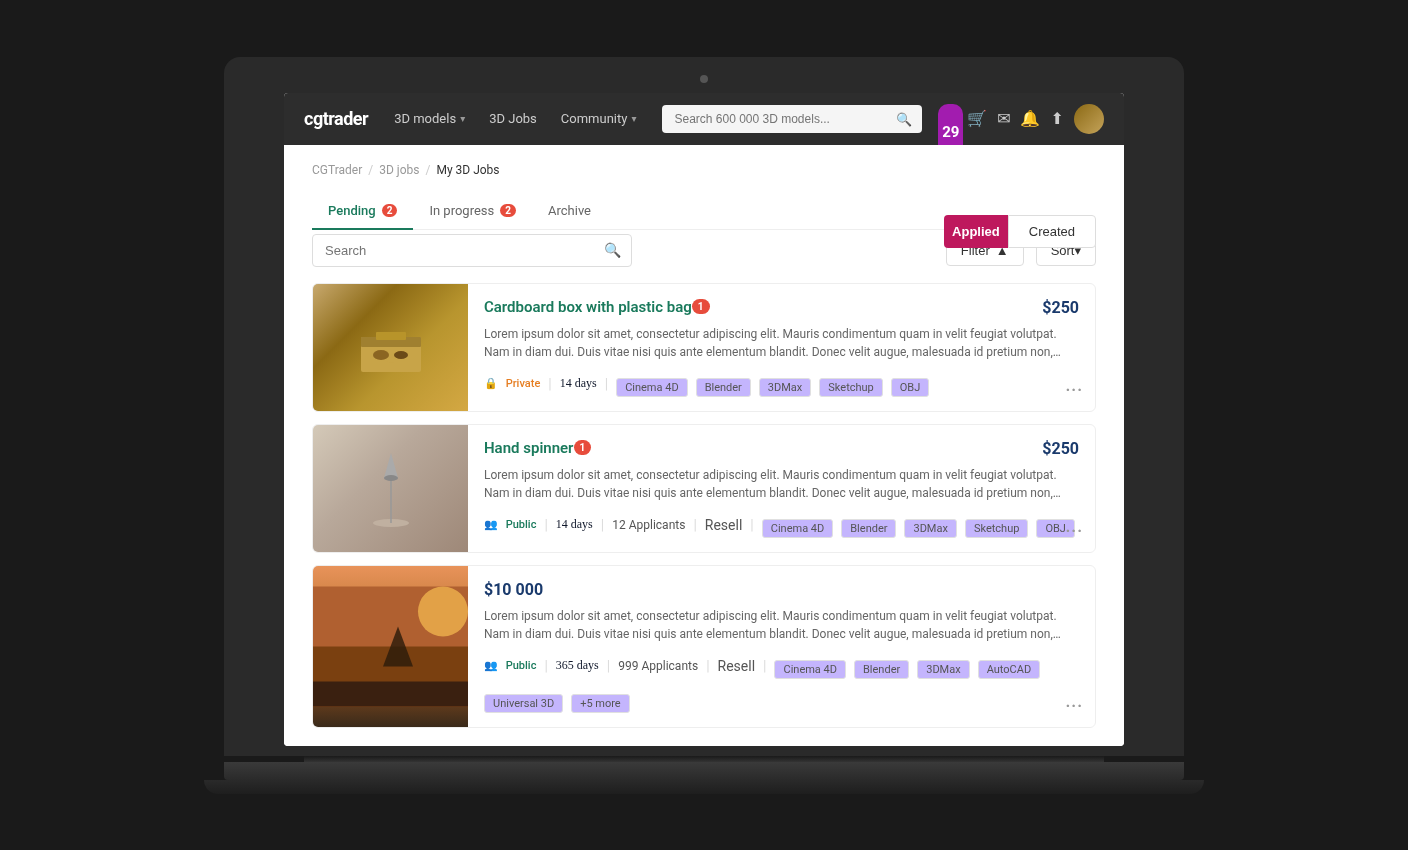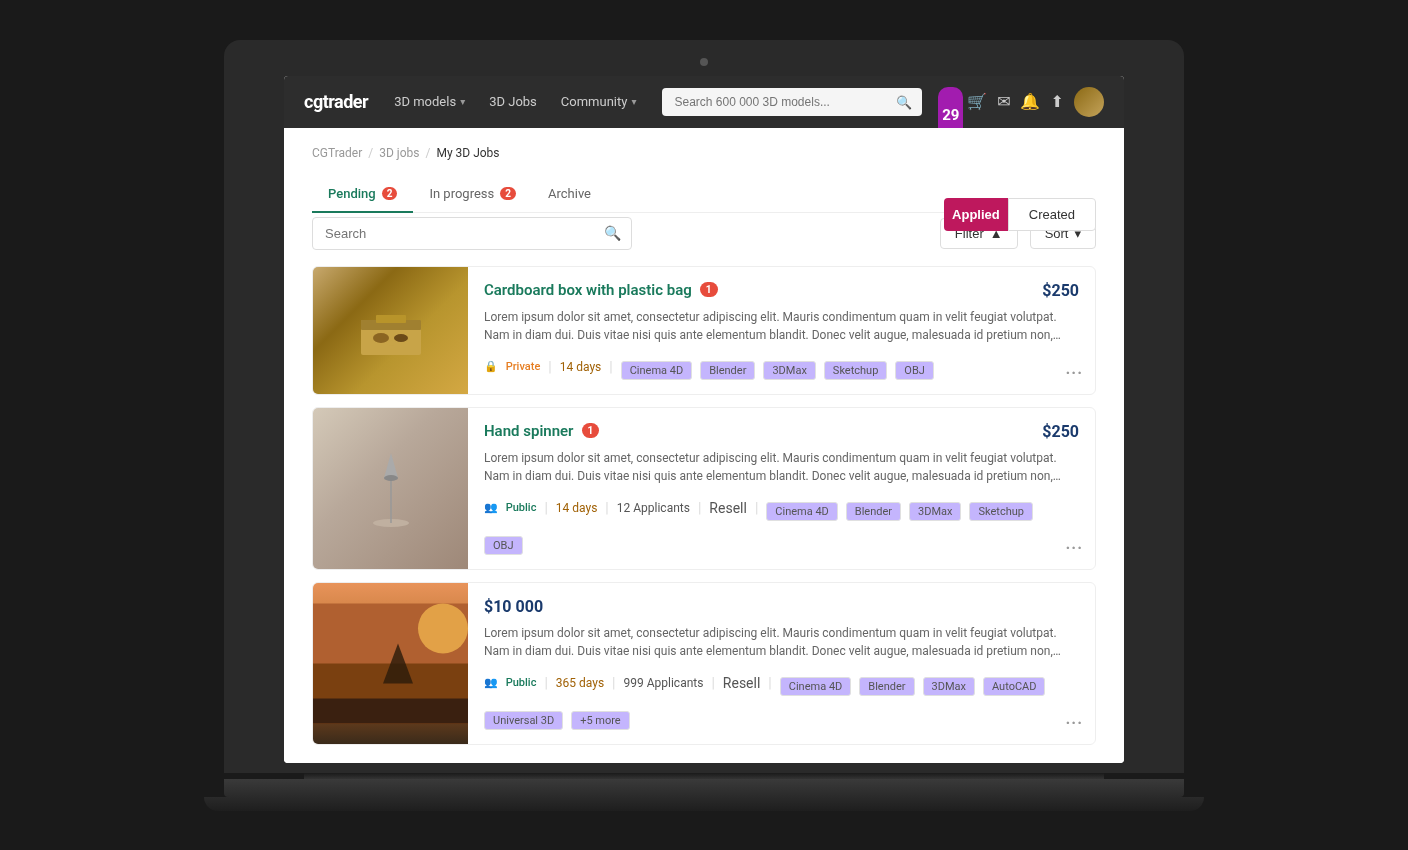--- a/index.html
+++ b/index.html
@@ -292,21 +292,20 @@
       padding: 7px 14px;
       border-radius: 4px;
       font-size: 13px;
       color: #333;
       cursor: pointer;
     }
 
     .sort-btn {
       display: flex;
       align-items: center;
-      gap: 6px;
       border: 1px solid #ddd;
       background: #fff;
       padding: 7px 14px;
       border-radius: 4px;
       font-size: 13px;
       color: #333;
       cursor: pointer;
     }
 
     
@@ -365,21 +364,20 @@
     .job-header {
       display: flex;
       align-items: flex-start;
       justify-content: space-between;
       margin-bottom: 8px;
     }
 
     .job-title-row {
       display: flex;
       align-items: center;
-      gap: 8px;
     }
 
     .job-title {
       font-size: 15px;
       font-weight: 600;
       color: #1a7a5c;
       cursor: pointer;
     }
 
     .job-notif-badge {
@@ -426,21 +424,22 @@
     .meta-privacy.private { color: #e67e22; }
     .meta-privacy.public { color: #1a7a5c; }
 
     .meta-sep {
       color: #ddd;
       font-size: 14px;
     }
 
     .meta-days {
       font-size: 12px;
-      color: #a16207;
+      color: #0f172a;
+      font-family: Liberation Serif, serif;
     }
 
     .meta-applicants {
       font-size: 12px;
       color: #555;
     }
 
     .meta-resell {
       font-size: 14px;
       color: #555;

